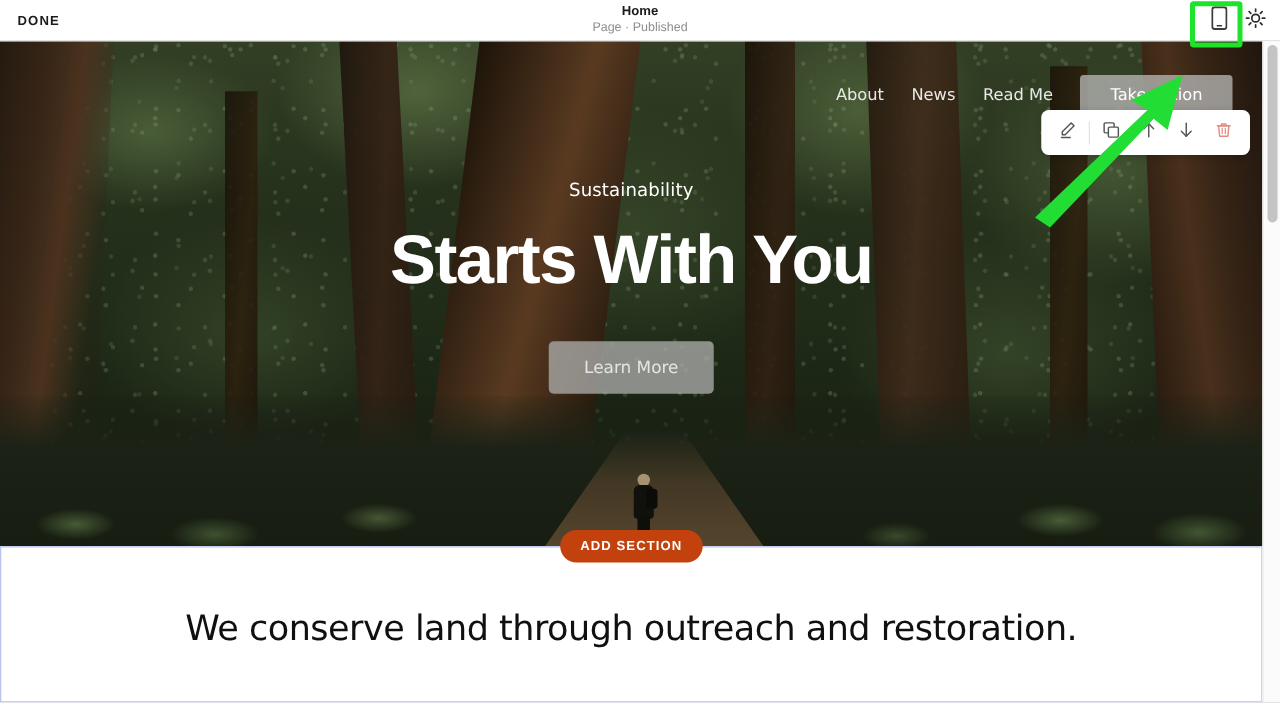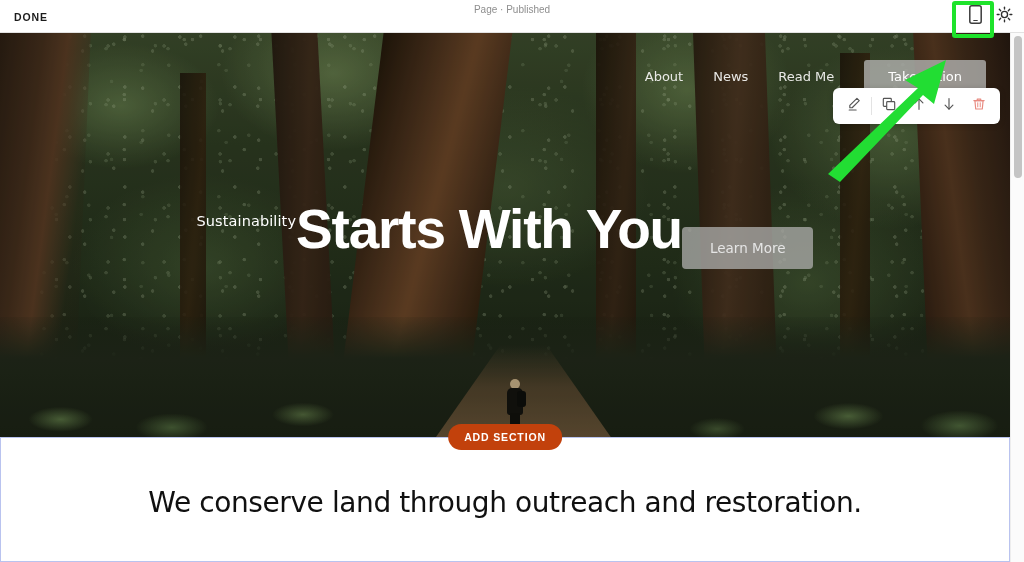--- a/index.html
+++ b/index.html
@@ -139,34 +139,34 @@
   .hiker .legs{ position:absolute; left:6px; top:34px; width:10px; height:12px; background:#0f0e0c; }
   .hero-dim{ position:absolute; inset:0; background:rgba(10,14,8,.18); }
 
   
   .site-title{
     position:absolute; left:33px; top:28px;
     font-size:26px; font-weight:600; color:#fff; letter-spacing:-.2px;
     font-family:"DejaVu Sans", sans-serif; cursor:pointer;
   }
   .site-nav{
-    position:absolute; right:24px; top:27px; display:flex; align-items:center; gap:8px;
+    position:absolute; right:24px; top:27px; display:flex; align-items:center; gap:0;
   }
   .nav-link{
     font-size:13px; color:#f0f0ee; margin-right:22px; cursor:pointer;
     font-family:"DejaVu Sans", sans-serif; opacity:.96;
   }
   .cta-btn{
     background:rgba(175,175,172,.82); color:#ffffff;
     font-size:13px; padding:9px 24px; border-radius:3px; cursor:pointer;
     font-family:"DejaVu Sans", sans-serif;
   }
   .hero-center{
     position:absolute; left:0; top:0; width:1010px; height:404px;
-    display:flex; align-items:center; justify-content:center;
+    display:flex; flex-direction:column; align-items:center; justify-content:center;
     padding-bottom:10px;
   }
   .eyebrow{
     font-size:14.5px; color:#ffffff; margin-bottom:18px; letter-spacing:.1px;
     font-family:"DejaVu Sans", sans-serif;
   }
   .headline{
     font-size:55px; font-weight:600; color:#ffffff; letter-spacing:-1.2px;
     font-family:Liberation Sans, sans-serif; line-height:1.05;
   }
@@ -216,20 +216,21 @@
   
   .annotation{ position:absolute; left:0; top:0; width:1024px; height:562px; z-index:65; pointer-events:none; }
 </style>
 </head>
 <body>
 
 <div class="topbar">
   <div class="done-btn">DONE</div>
 
   <div class="page-meta">
+    <div class="page-title">Home</div>
     <div class="page-status">Page · Published</div>
   </div>
 
   <div class="topbar-actions">
     <div class="mobile-btn">
       <span>
         <svg width="13" height="19" viewBox="0 0 13 19" fill="none">
           <rect x="0.8" y="0.8" width="11.4" height="17.4" rx="2" stroke="#3c3c3c" stroke-width="1.5"></rect>
           <rect x="4.2" y="15" width="4.6" height="1.1" rx="0.55" fill="#3c3c3c"></rect>
         </svg>

